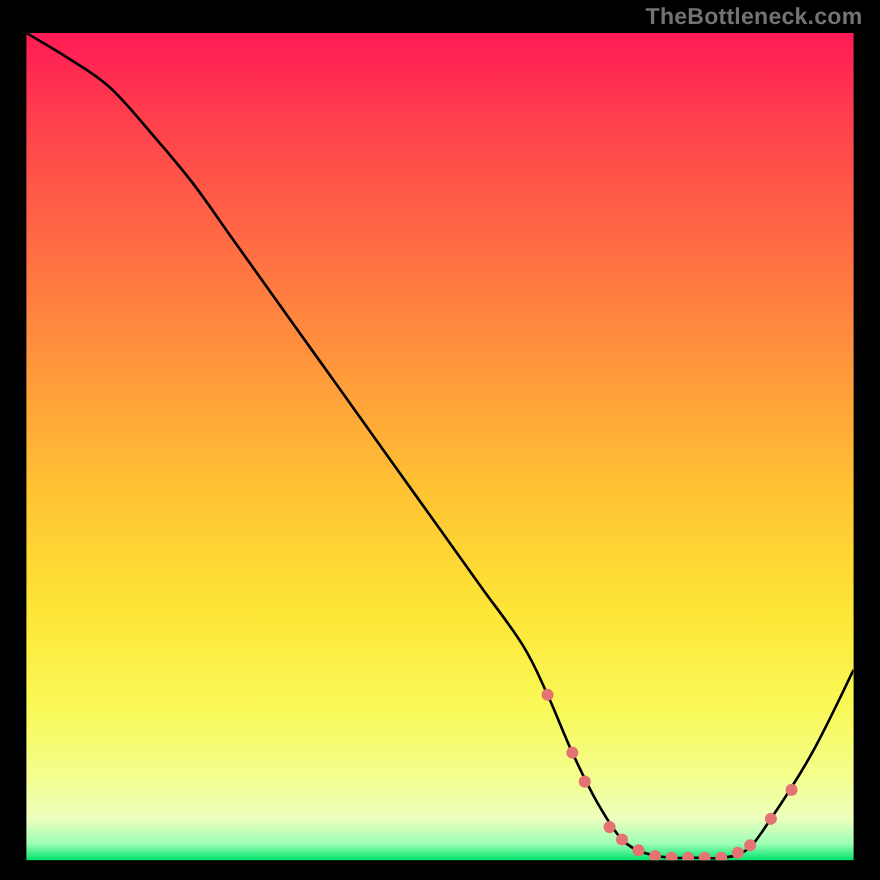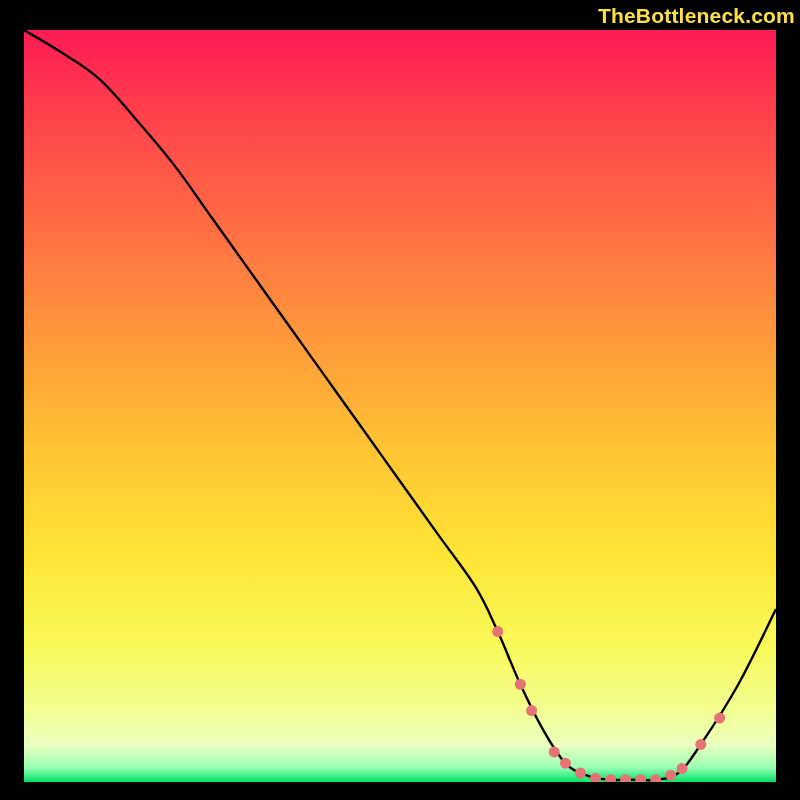--- a/index.html
+++ b/index.html
@@ -13,22 +13,22 @@
   }
   .frame {
     position: relative;
     width: 800px;
     height: 800px;
     background: #000;
   }
   .attribution {
     position: absolute;
     top: 4px;
-    right: 5px;
-    color: #fde047;
+    right: 16px;
+    color: #737373;
     font-size: 21px;
     font-weight: 600;
     letter-spacing: 0.2px;
     z-index: 10;
   }
   .plot {
     position: absolute;
     left: 24px;
     top: 30px;
     width: 752px;

